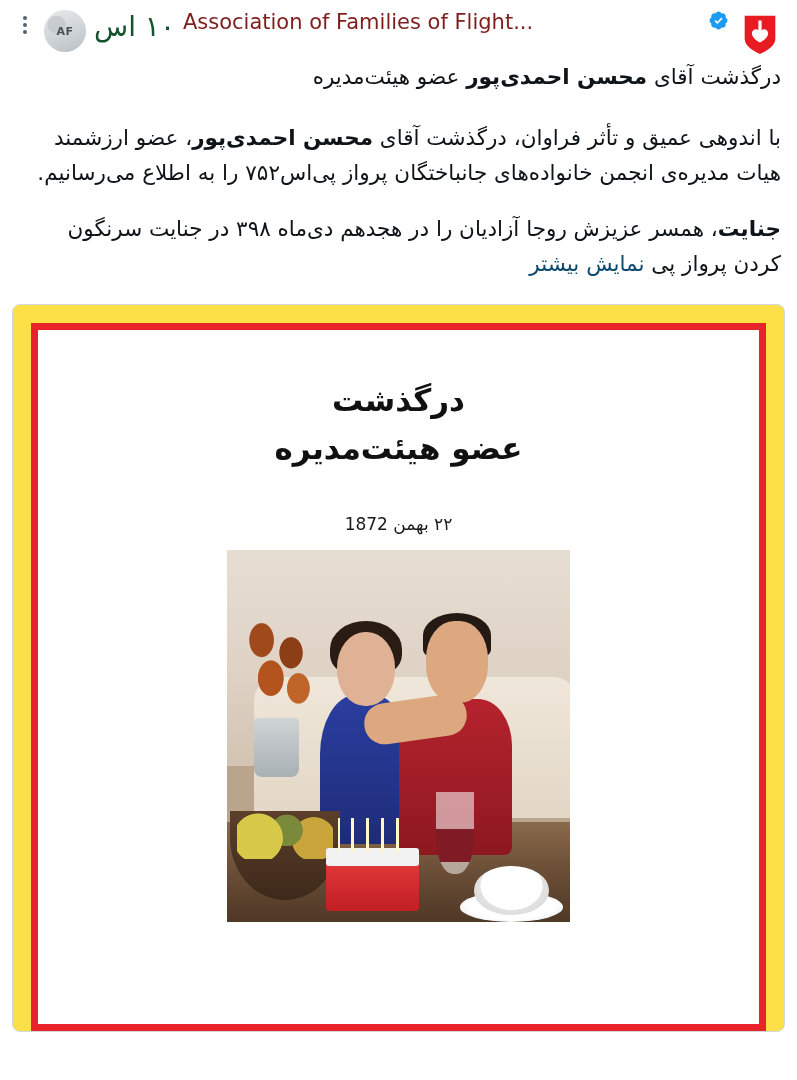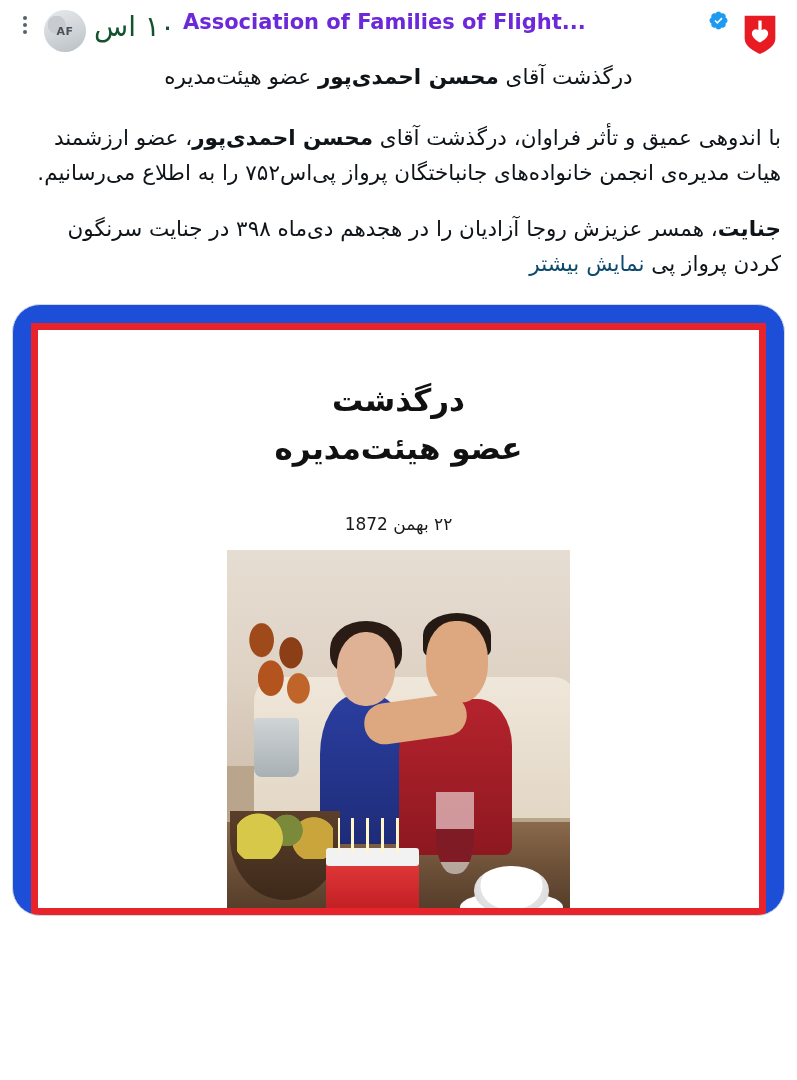--- a/index.html
+++ b/index.html
@@ -70,22 +70,22 @@
   .timestamp {
     font-size: 28px;
     color: #14532d;
     direction: rtl;
     white-space: nowrap;
     flex: 0 0 auto;
     padding-bottom: 2px;
   }
   .display-name {
     font-size: 21px;
-    font-weight: bold;
-    color: #6d28d9;
+    font-weight: normal;
+    color: #7f1d1d;
     white-space: nowrap;
     overflow: hidden;
     text-overflow: ellipsis;
     flex: 1 1 auto;
     min-width: 0;
   }
   .verified {
     flex: 0 0 auto;
     width: 21px; height: 21px;
     display: inline-block;
@@ -103,35 +103,35 @@
     padding: 0 16px;
     direction: rtl;
     text-align: right;
   }
   .post-body p {
     margin: 0 0 22px 0;
     font-size: 21.5px;
     line-height: 1.62;
     color: #0f1419;
   }
-  .post-body p.tight { margin-bottom: 26px; text-align: center; }
+  .post-body p.tight { margin-bottom: 26px; }
   .post-body b { font-weight: bold; }
   .showmore {
     color: #0c4a6e;
     cursor: pointer;
   }
 
   
   .media-card {
     margin: 6px 12px 0 12px;
     border: 1px solid #cfd9de;
-    border-radius: 28px;
-    overflow: hidden;
-    background: #1d4ed8;
-    height: 612px;
+    border-radius: 8px;
+    overflow: hidden;
+    background: #fde047;
+    height: 728px;
   }
   .poster {
     padding: 18px 18px 0 18px;
     height: 100%;
   }
   .poster-inner {
     border: 7px solid #e8232a;
     height: 100%;
     background: #fff;
     padding: 34px 20px 0 20px;

